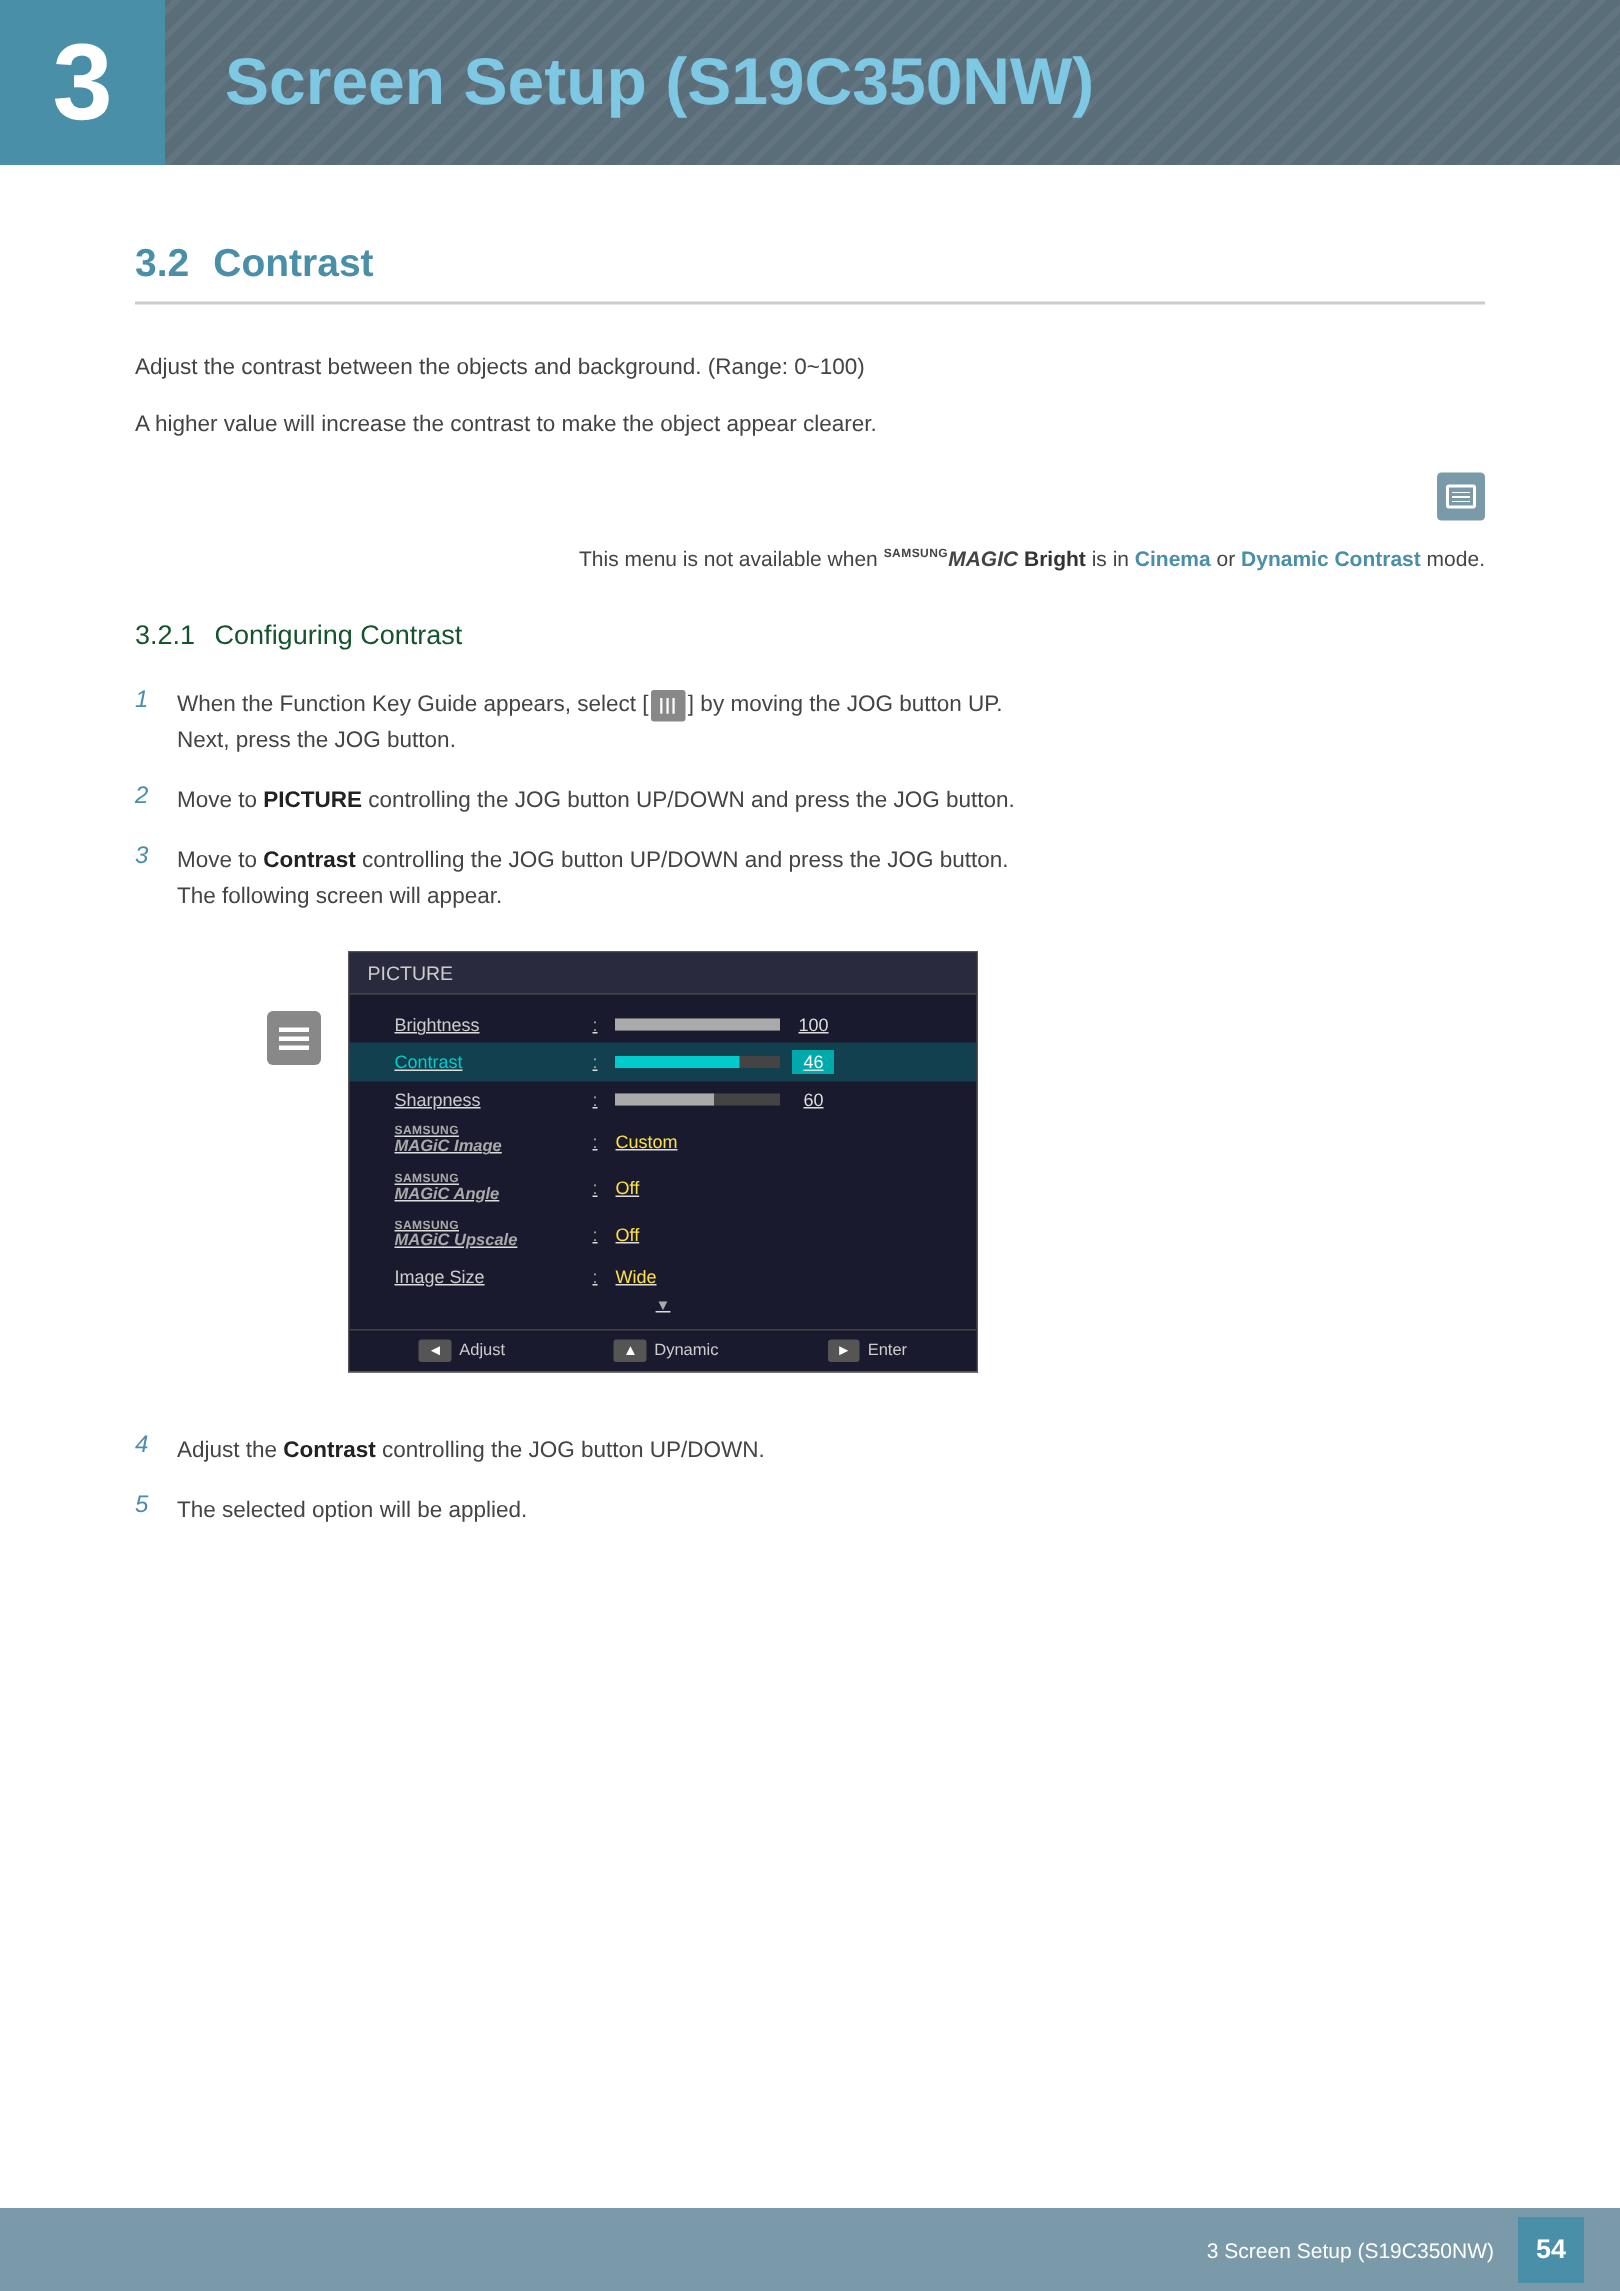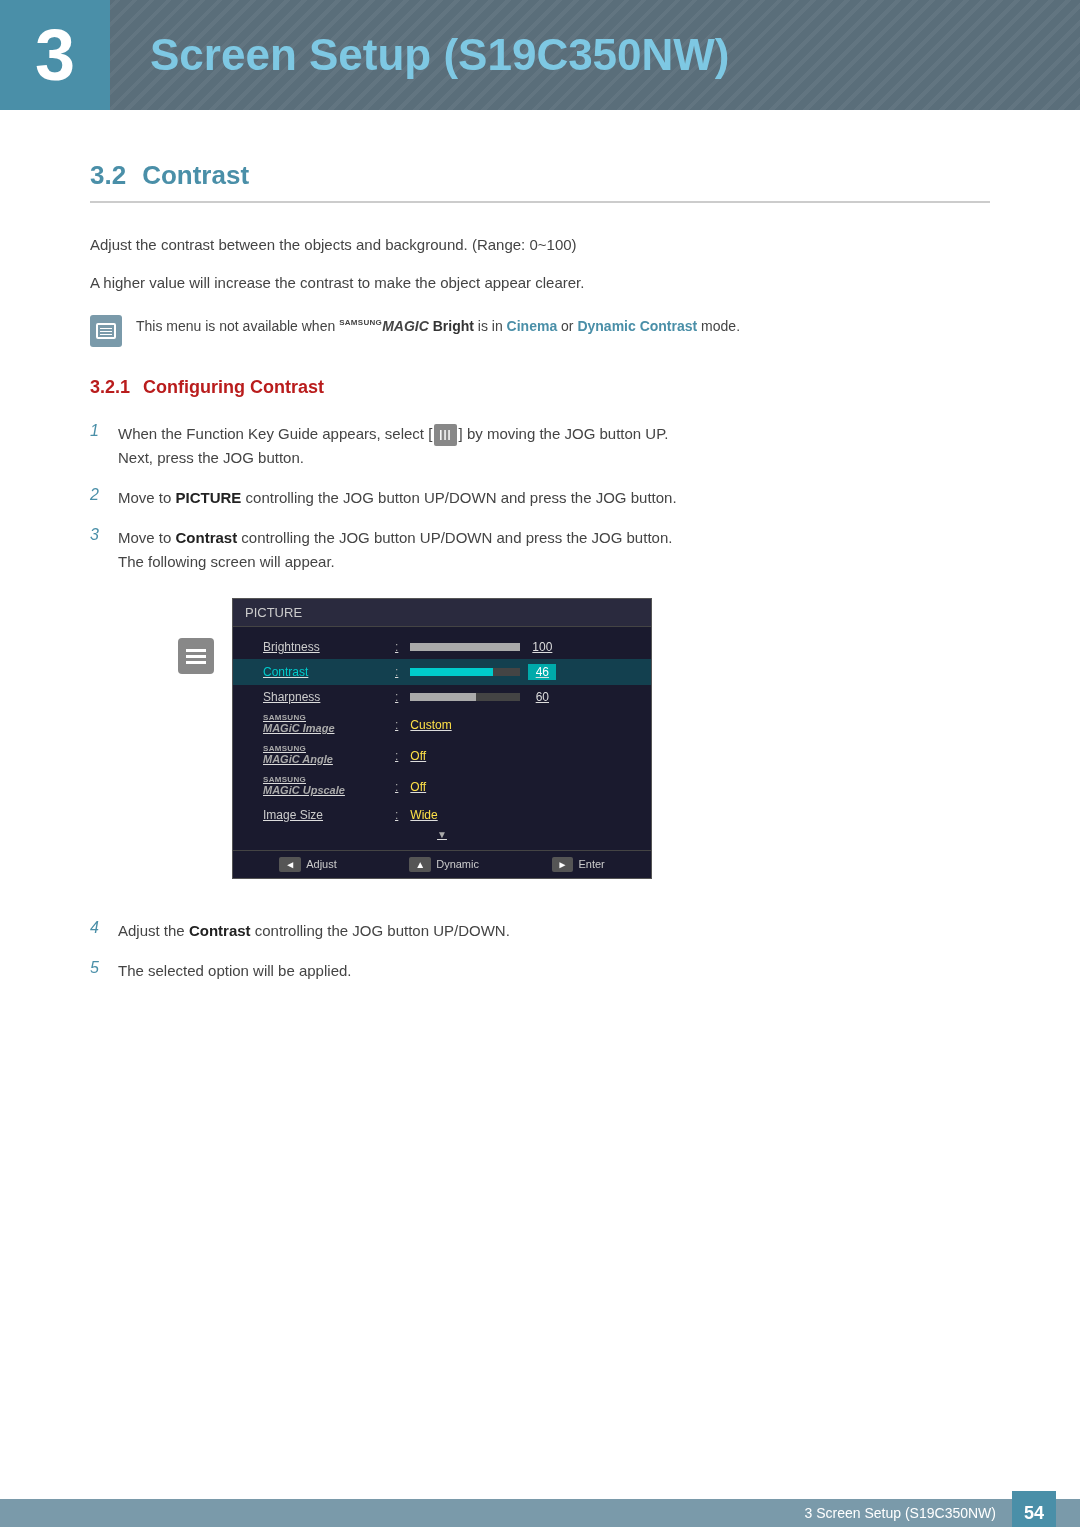--- a/index.html
+++ b/index.html
@@ -96,23 +96,24 @@
     .body-text {
       font-size: 15px;
       color: #444;
       line-height: 1.6;
       margin-bottom: 14px;
     }
 
     
     .note-box {
       display: flex;
-      align-items: flex-start;
+      align-items: flex-end;
       margin: 20px 0 30px 0;
       gap: 14px;
+      flex-direction: column;
     }
 
     .note-icon {
       width: 32px;
       height: 32px;
       background: #7a9aaa;
       border-radius: 3px;
       flex-shrink: 0;
       display: flex;
       align-items: center;
@@ -156,22 +157,22 @@
     }
 
     .note-text .dynamic-text {
       color: #4a8fa8;
       font-weight: bold;
     }
 
     
     .subsection-heading {
       font-size: 18px;
-      font-weight: bold;
-      color: #b91c1c;
+      font-weight: normal;
+      color: #14532d;
       margin-bottom: 24px;
     }
 
     .subsection-number {
       margin-right: 8px;
     }
 
     
     .steps-list {
       list-style: none;
@@ -399,21 +400,21 @@
       display: flex;
       align-items: center;
       gap: 2px;
     }
 
     
     .page-footer {
       position: absolute;
       bottom: 0;
       width: 100%;
-      height: 28px;
+      height: 55px;
       background: #7a9aaa;
       display: flex;
       align-items: center;
       justify-content: flex-end;
       padding: 0 24px;
       gap: 0;
     }
 
     .footer-text {
       color: #fff;

